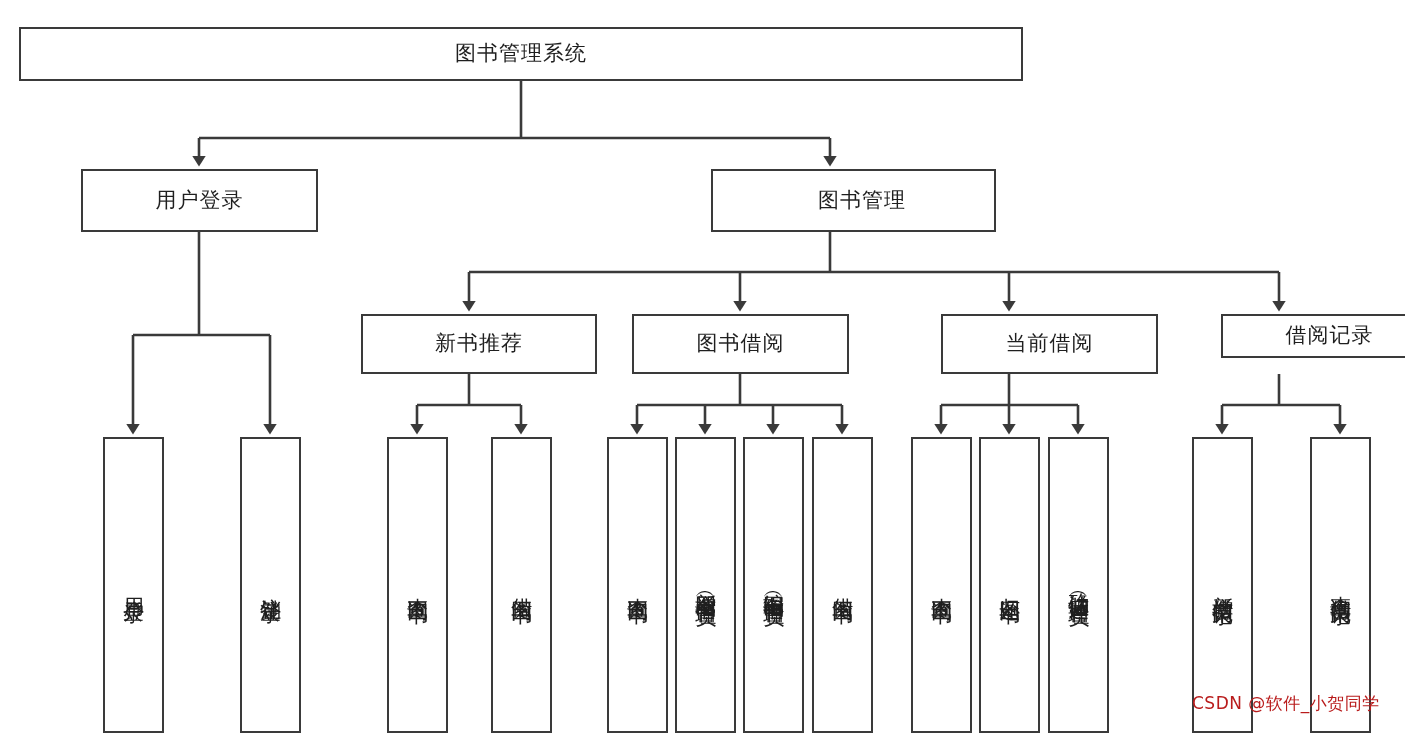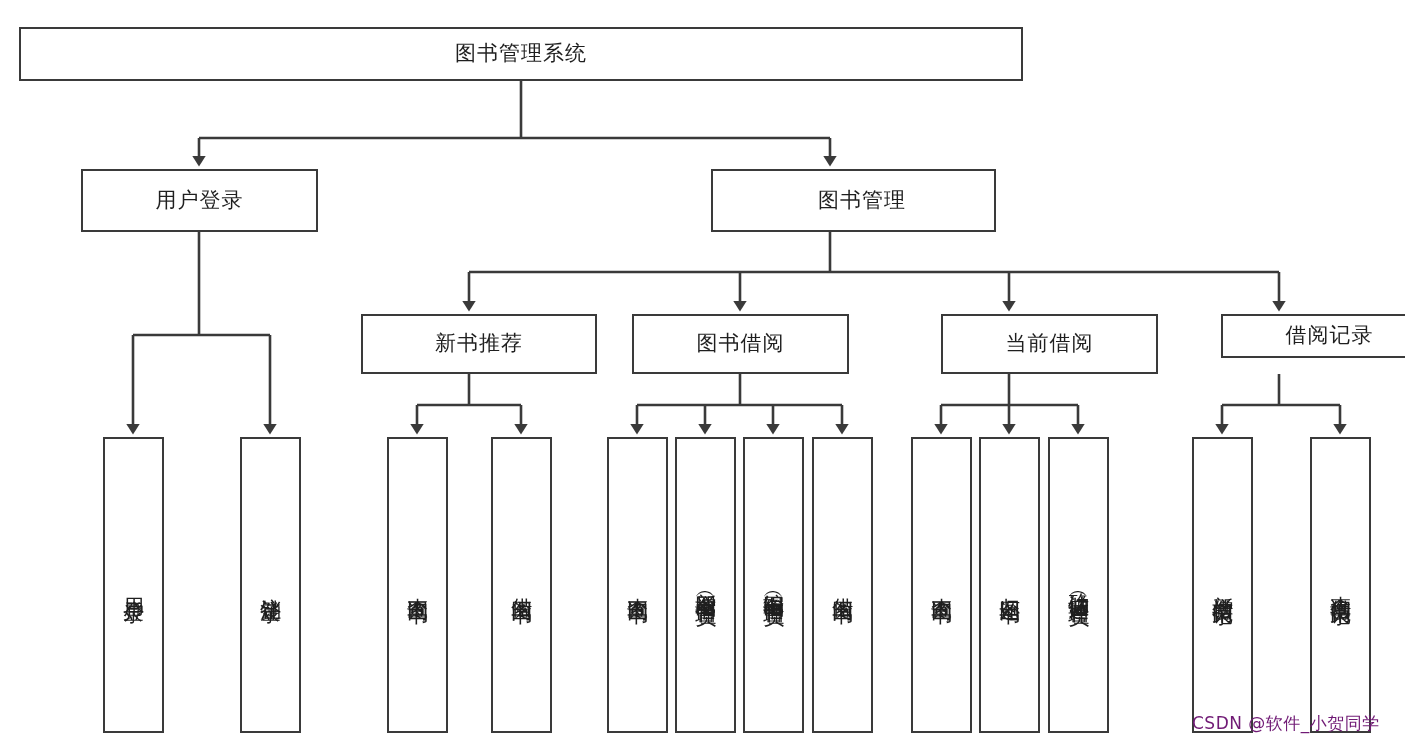--- a/index.html
+++ b/index.html
@@ -48,23 +48,23 @@
   }
   .node.vert .txt {
     writing-mode: vertical-rl;
     text-orientation: upright;
     white-space: normal;
     max-height: 100%;
   }
   #watermark {
     position: absolute;
     left: 1192px;
-    top: 712px;
+    top: 692px;
     font-size: 17px;
-    color: #701a75;
+    color: #b91c1c;
     letter-spacing: 0.5px;
     white-space: nowrap;
     z-index: 5;
     font-family: "DejaVu Sans", "Liberation Sans", sans-serif;
   }
 </style>
 </head>
 <body>
 
 <svg id="canvas" viewBox="0 0 1405 747" xmlns="http://www.w3.org/2000/svg">

